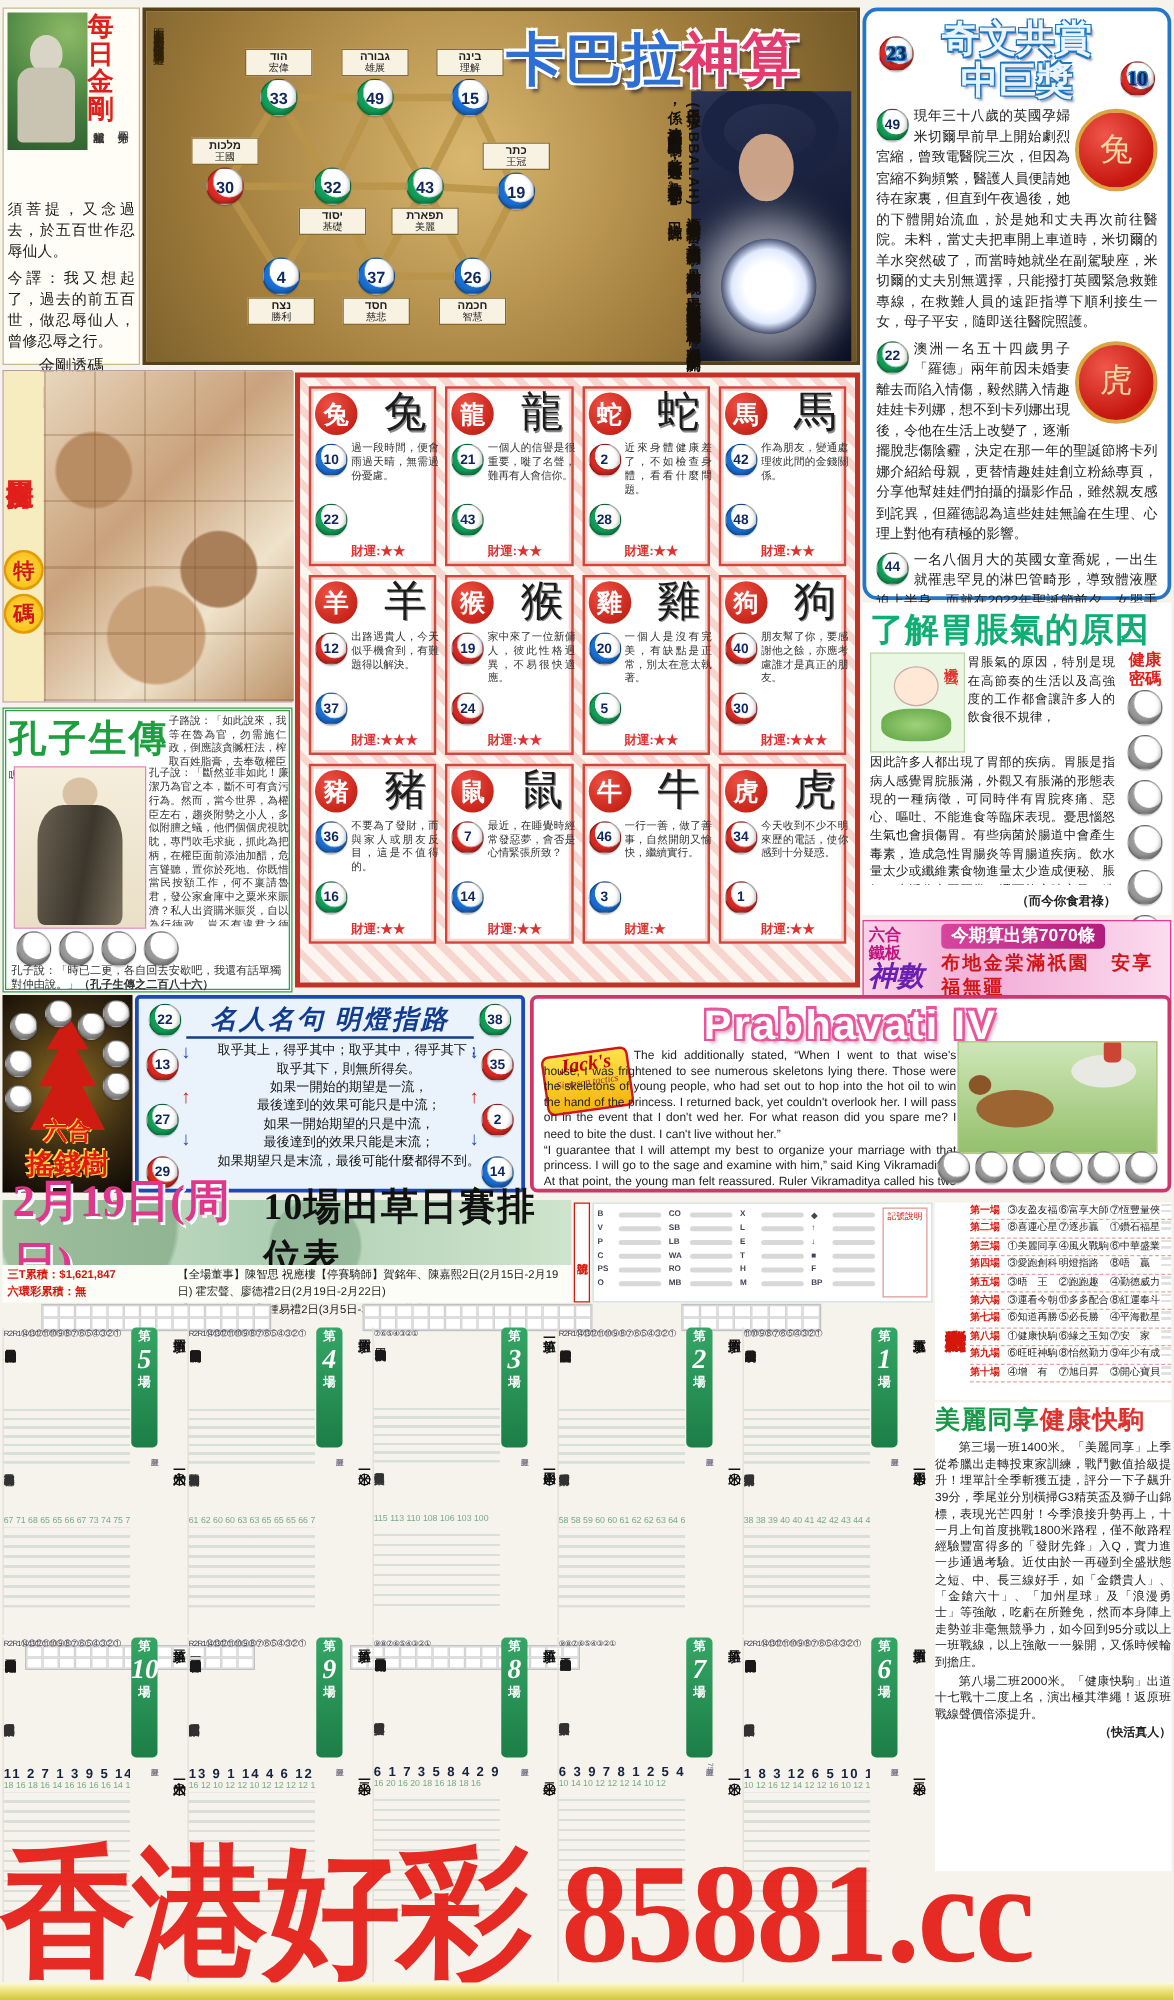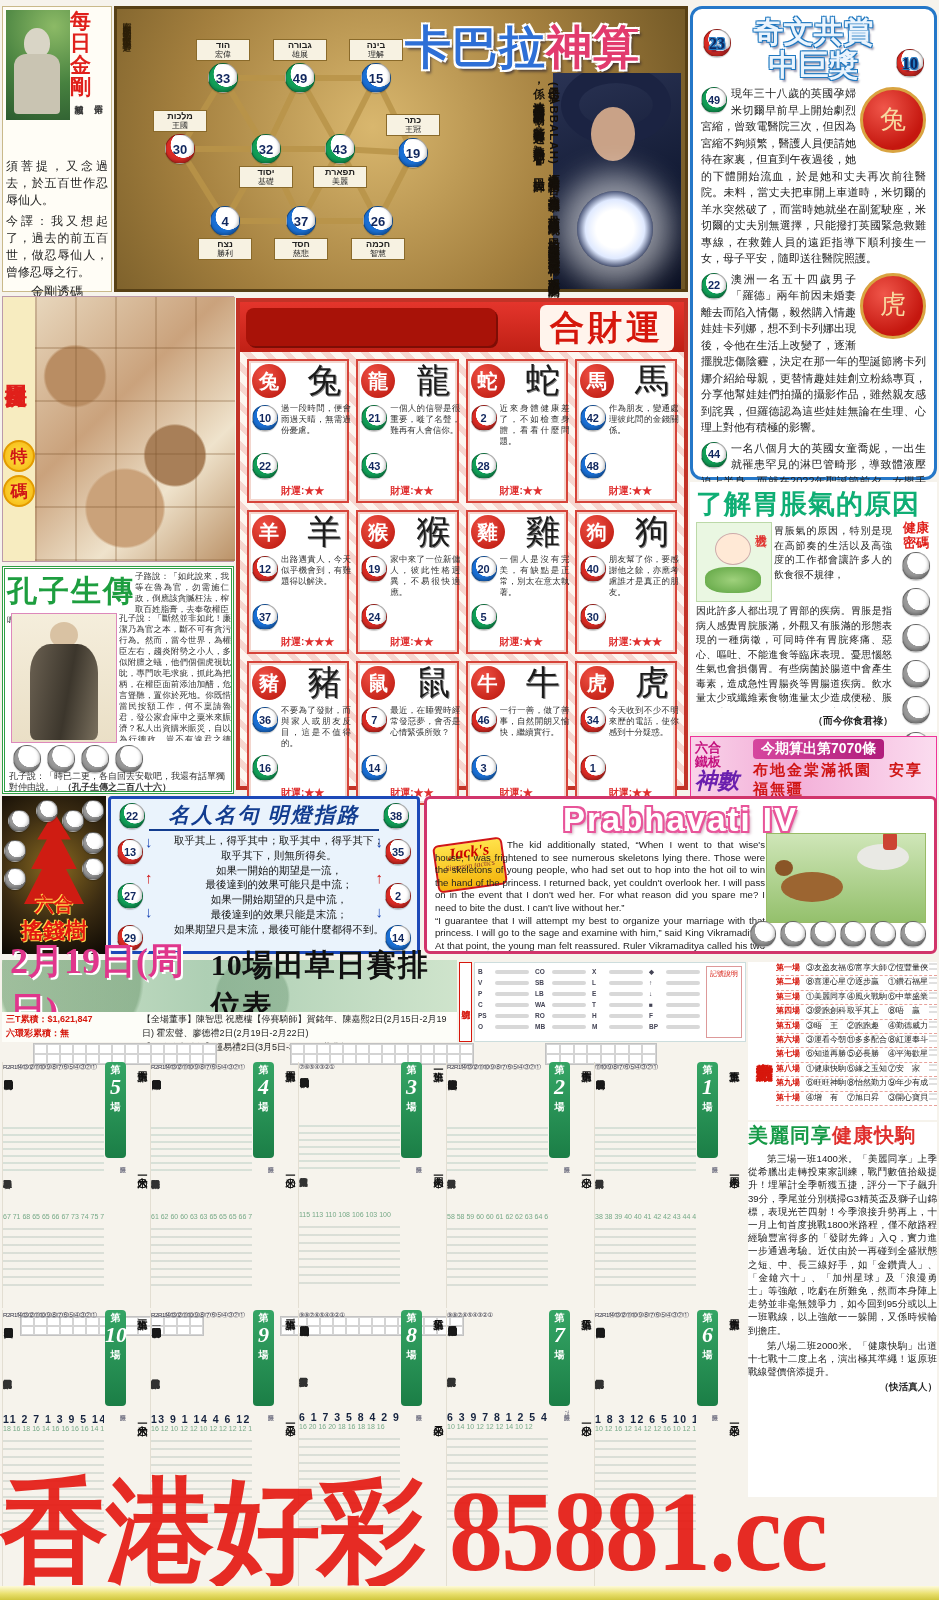--- a/index.html
+++ b/index.html
@@ -369,24 +369,20 @@
         <span class="ball b26"></span>
         <span class="ball b26"></span>
         <span class="ball b26"></span>
     </div>
     <div class="pend">
       <span>孔子說：「時已二更，各自回去安歇吧，我還有話單獨對仲由說。」</span><span class="foot">（孔子生傳之二百八十六）</span>
     </div>
   </div>
 
   <div id="zod" class="sec">
-    <div class="bar">
-      <div class="blob"></div>
-      <div class="bart">合財運</div>
-    </div>
     <div class="grid">
       <div class="zcard">
           <div class="an">兔</div>
           <div class="art">兔</div>
           <div class="bcol">
             <span class="ball b24 blue">10</span>
             <span class="ball b24 green">22</span>
           </div>
           <div class="txt">過一段時間，便會雨過天晴，無需過份憂慮。</div>
           <div class="stars">財運:★★</div>
@@ -753,21 +749,21 @@
         <div class="tiprow">
           <span class="rl">第三場</span>
           <span class="pk">①美麗同享</span>
           <span class="pk">④風火戰駒</span>
           <span class="pk">⑥中華盛業</span>
           <span class="alt"></span>
         </div>
         <div class="tiprow">
           <span class="rl">第四場</span>
           <span class="pk">③愛跑創科</span>
-          <span class="pk">取乎其上</span>
+          <span class="pk">明燈指路</span>
           <span class="pk">⑧唔　贏</span>
           <span class="alt"></span>
         </div>
         <div class="tiprow">
           <span class="rl">第五場</span>
           <span class="pk">③晤　王</span>
           <span class="pk">②跑跑趣</span>
           <span class="pk">④勤德威力</span>
           <span class="alt"></span>
         </div>

